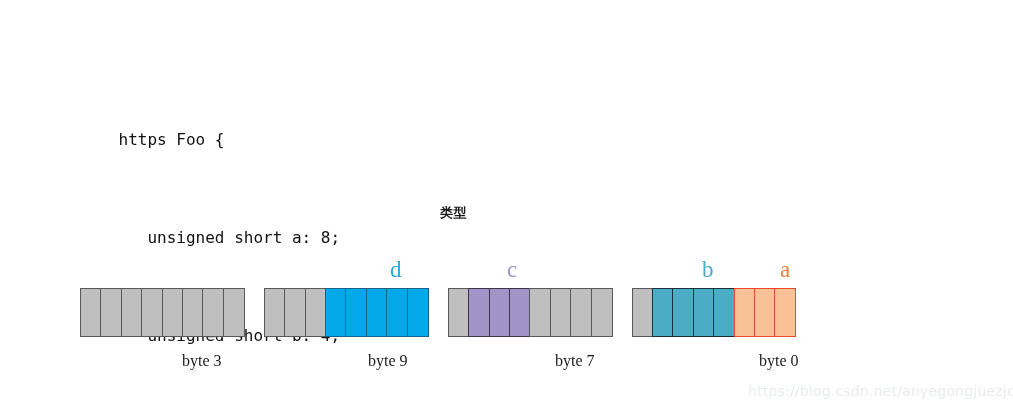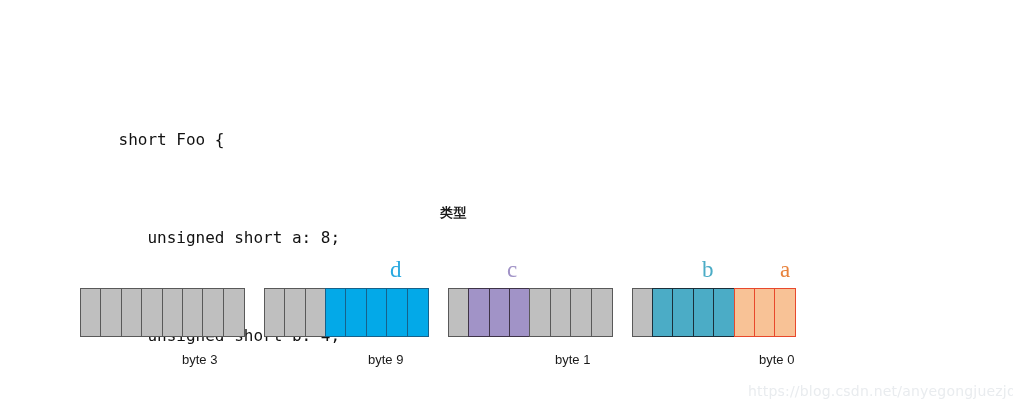--- a/index.html
+++ b/index.html
@@ -87,22 +87,22 @@
   .bit-orange { background: #f8c296; border-color: #e8482c; }
   .bit-orange.lead { border-left-color: #e8482c; }
 
   .byte-names-row {
     position: relative;
     height: 26px;
     margin-top: 12px;
   }
   .byte-name {
     position: absolute;
-    font-family: Liberation Sans, sans-serif;
-    font-size: 13px;
+    font-family: Liberation Serif, serif;
+    font-size: 16px;
     color: #1a1a1a;
     top: 0;
   }
 
   
   #watermark {
     position: absolute;
     left: 748px;
     top: 383px;
     font-family: "DejaVu Sans", "Liberation Sans", sans-serif;
@@ -111,21 +111,21 @@
     letter-spacing: 0.2px;
     user-select: none;
   }
 </style>
 </head>
 <body>
 
 <div id="code-block">
 
   <div class="code-line">
-    <span>short Foo {</span>
+    <span>https Foo {</span>
   </div>
 
   <div class="code-line">
     <span>   unsigned short a: 8;</span>
   </div>
 
   <div class="code-line">
     <span>   unsigned short b: 4;</span>
   </div>
 
@@ -196,19 +196,19 @@
       <div class="bit-cell bit-orange lead"></div>
       <div class="bit-cell bit-orange"></div>
       <div class="bit-cell bit-orange"></div>
     </div>
 
   </div>
 
   <div class="byte-names-row">
     <span class="byte-name" style="left:102px;">byte 3</span>
     <span class="byte-name" style="left:288px;">byte 9</span>
-    <span class="byte-name" style="left:475px;">byte 1</span>
+    <span class="byte-name" style="left:475px;">byte 7</span>
     <span class="byte-name" style="left:679px;">byte 0</span>
   </div>
 
 </div>
 
 <div id="watermark">https://blog.csdn.net/anyegongjuezjd</div>
 
 </body></html>

